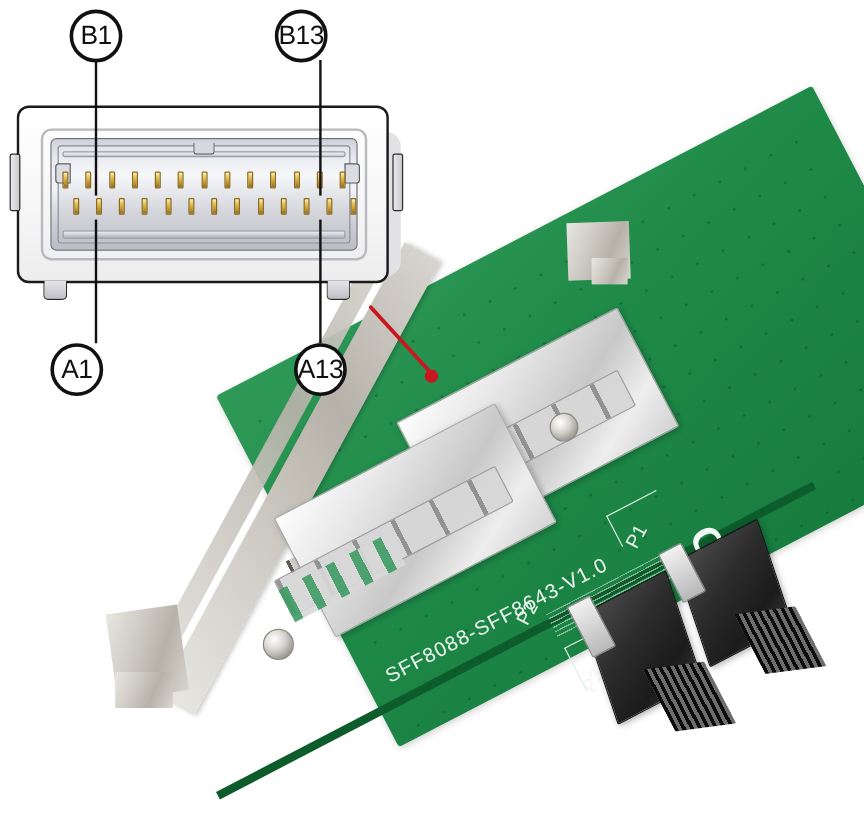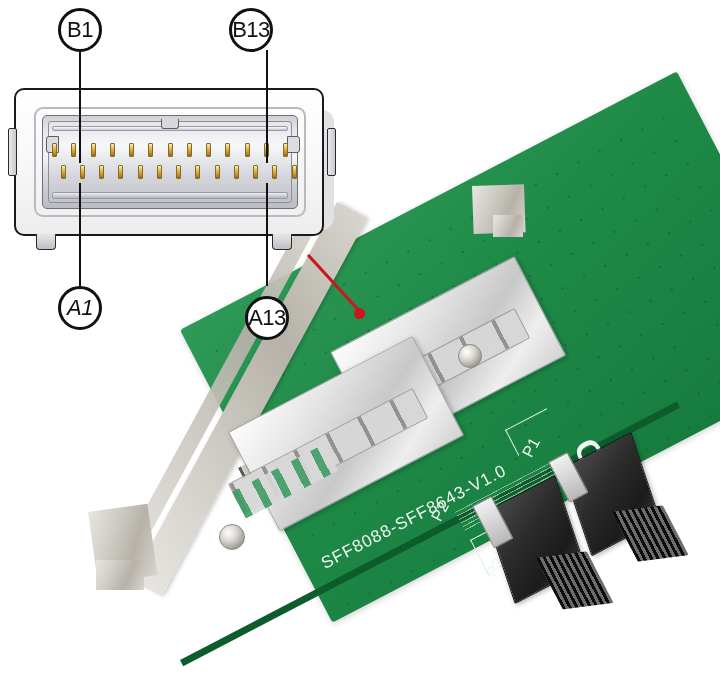--- a/index.html
+++ b/index.html
@@ -251,16 +251,16 @@
   </svg>
   <div class="reddot" style="left:354px;top:308px;"></div>
 
   <div class="leader" style="left:79px;top:50px;height:113px;"></div>
   <div class="leader" style="left:266px;top:50px;height:113px;"></div>
   <div class="leader" style="left:79px;top:183px;height:103px;"></div>
   <div class="leader" style="left:266px;top:183px;height:103px;"></div>
 
   <div class="callout" style="left:58px;top:8px;">B1</div>
   <div class="callout" style="left:229px;top:8px;">B13</div>
-  <div class="callout" style="left:58px;top:286px;font-style:italic;">A1</div>
-  <div class="callout" style="left:245px;top:296px;">A13</div>
+  <div class="callout" style="left:42px;top:286px;">A1</div>
+  <div class="callout" style="left:245px;top:286px;">A13</div>
 
 </div>
 
 </body></html>

